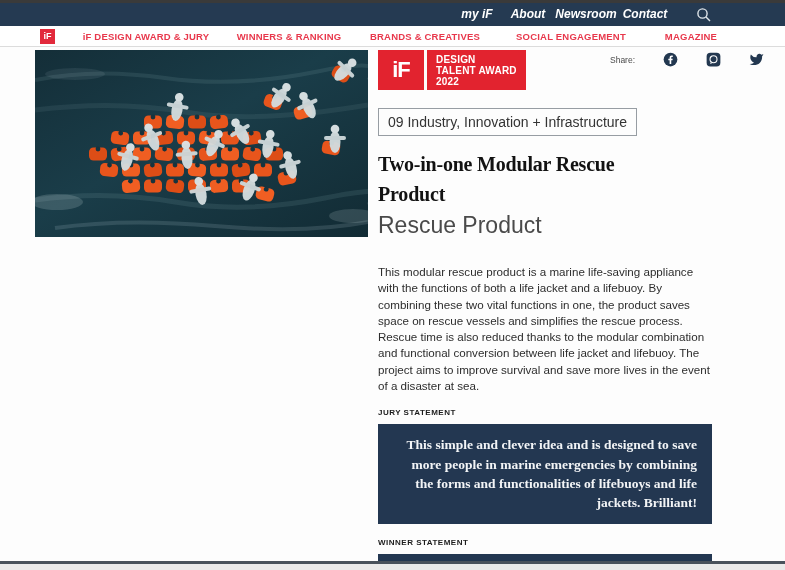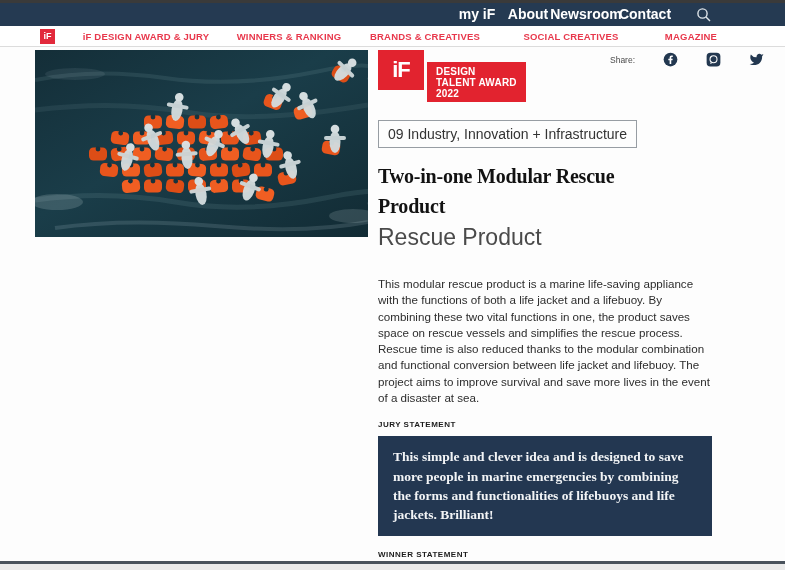--- a/index.html
+++ b/index.html
@@ -10,21 +10,21 @@
     overflow:hidden; margin:0 auto;
   }
 
   
   .top-strip { position:absolute; left:0; top:0; width:785px; height:3px; background:#3a3a3a; }
 
   
   .topbar { position:absolute; left:0; top:3px; width:785px; height:23px; background:#253a52; }
   .topbar-item {
     position:absolute; top:0; height:33px; line-height:23px; transform:translateX(-50%);
-    color:#ffffff; font-size:14px; font-weight:700; cursor:pointer; white-space:nowrap;
+    color:#ffffff; font-size:12px; font-weight:700; cursor:pointer; white-space:nowrap;font-style:italic;
   }
   .search-btn { position:absolute; left:696px; top:4px; width:16px; height:16px; cursor:pointer; }
 
   
   .navbar { position:absolute; left:0; top:26px; width:785px; height:21px; background:#ffffff; border-bottom:1px solid #dcdcdc; }
   .nav-logo {
     position:absolute; left:40px; top:3px; width:15px; height:15px; background:#e2293b;
     color:#fff; font-size:9px; font-weight:700; text-align:center; line-height:15px; cursor:pointer;
   }
   .nav-item {
@@ -37,42 +37,42 @@
   .hero svg { display:block; }
 
   
   .col { position:absolute; left:378px; top:50px; width:334px; }
 
   .badge-row { display:flex; gap:3px; }
   .badge-logo {
     width:46px; height:40px; background:#e2232f; color:#fff; display:flex;
     align-items:center; justify-content:center; font-size:22px; font-weight:700; letter-spacing:-1px;
   }
-  .badge-text { background:#e2232f; color:#fff; padding:4px 9px 3px; height:40px;margin-top:12px; }
+  .badge-text { background:#e2232f; color:#fff; padding:4px 9px 3px; height:40px; }
   .badge-text div { font-size:10px; font-weight:700; line-height:11px; letter-spacing:.2px; white-space:nowrap; }
 
   .share { position:absolute; left:232px; top:2px; display:flex; align-items:center; gap:28px; }
   .share-label { font-size:8.5px; color:#4a4a4a; margin-right:0; }
   .share a { display:block; width:15px; height:15px; cursor:pointer; }
   .share svg { display:block; width:15px; height:15px; }
 
   .category-tag {
     display:inline-block; margin-top:18px; padding:5px 9px; border:1px solid #979da3;
     font-size:14px; color:#333; cursor:pointer; white-space:nowrap;text-align:right;
   }
 
   .title { margin-top:13px; font-size:20px; line-height:30px; font-weight:700; color:#121212; letter-spacing:-.2px; width:300px;font-family:Liberation Serif, serif; }
   .subtitle { margin-top:1px; font-size:23px; line-height:30px; font-weight:400; color:#4a4a4a; }
 
   .desc { margin-top:24px; font-size:11.6px; line-height:16.3px; color:#2d2d2d; }
 
   .statement-label { margin:14px 0 7px; font-size:8px; font-weight:700; letter-spacing:.5px; color:#1c1c1c; }
   .statement-box {
     background:#233751; color:#f2f4f6; padding:11px 15px 12px;
-    font-family:"Liberation Serif", serif; font-weight:700; font-size:13.5px; line-height:1.42;
+    font-family:"Liberation Serif", serif; font-weight:700; font-size:13.5px; line-height:1.42;text-align:right;
   }
 
   
   .footer-line { position:absolute; left:0; top:561px; width:785px; height:3px; background:#49525c; }
   .footer-rest { position:absolute; left:0; top:564px; width:785px; height:6px; background:#eaeaea; }
 </style>
 </head>
 <body>
 
 <div id="page">
@@ -90,21 +90,21 @@
           <line x1="10" y1="10" x2="14" y2="14" stroke="#dfe5ea" stroke-width="1.4"></line>
         </svg>
     </span>
   </div>
 
   <div class="navbar">
     <div class="nav-logo">iF</div>
     <span class="nav-item" style="left:146px">iF DESIGN AWARD &amp; JURY</span>
     <span class="nav-item" style="left:289px">WINNERS &amp; RANKING</span>
     <span class="nav-item" style="left:425px">BRANDS &amp; CREATIVES</span>
-    <span class="nav-item" style="left:571px">SOCIAL CREATIVES</span>
+    <span class="nav-item" style="left:571px">SOCIAL ENGAGEMENT</span>
     <span class="nav-item" style="left:691px">MAGAZINE</span>
   </div>
 
   <div class="hero">
     <svg width="333" height="187" viewBox="0 0 333 187">
       <defs>
         <linearGradient id="sea" x1="0" y1="0" x2="1" y2="1">
           <stop offset="0" stop-color="#142e38"></stop>
           <stop offset=".45" stop-color="#1a3d49"></stop>
           <stop offset="1" stop-color="#122b34"></stop>

